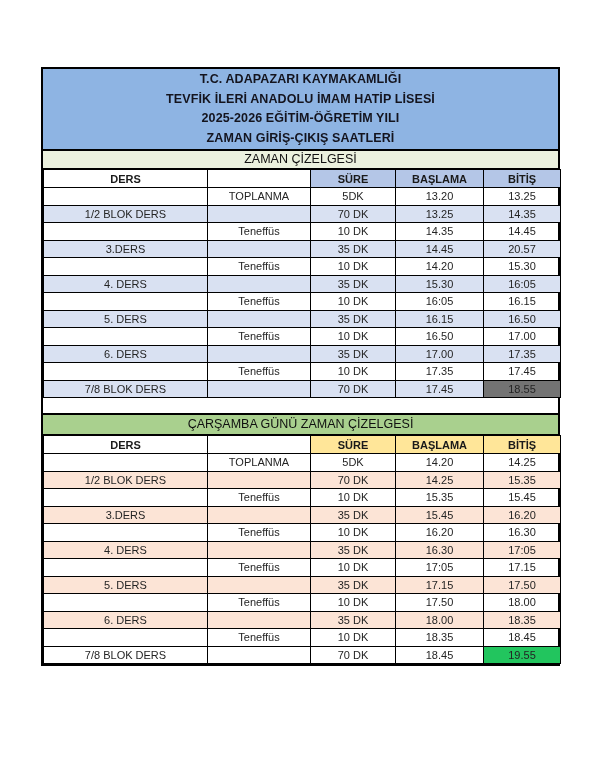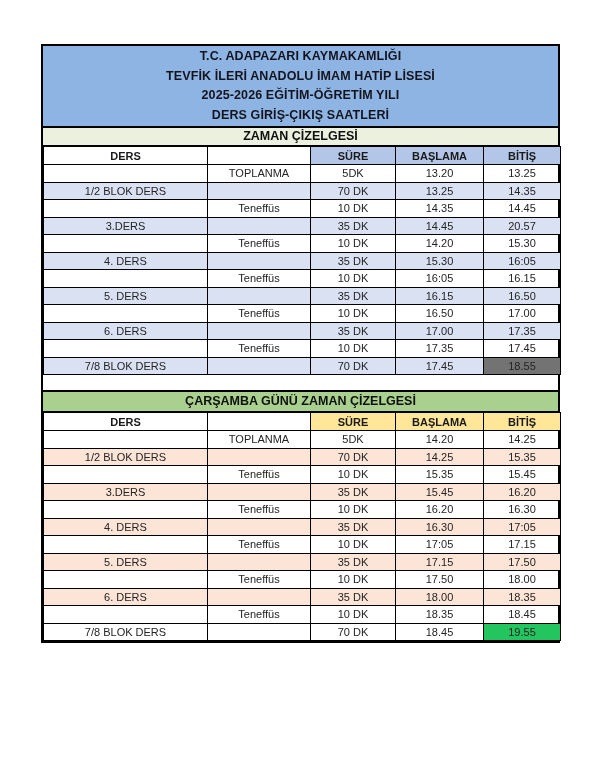--- a/index.html
+++ b/index.html
@@ -12,21 +12,21 @@
     width: 603px;
     height: 768px;
     background: #ffffff;
     font-family: "Liberation Sans", sans-serif;
     color: #1c1c1c;
     overflow: hidden;
   }
   .sheet {
     position: absolute;
     left: 41px;
-    top: 44px;
+    top: 67px;
     width: 519px;
     box-sizing: border-box;
     border: 2.5px solid #000000;
     background: #ffffff;
   }
   .title-block {
     height: 80px;
     display: flex;
     flex-direction: column;
     justify-content: center;
@@ -35,21 +35,21 @@
   }
   .title-line {
     font-size: 12.5px;
     font-weight: 700;
     line-height: 19.5px;
     color: #14141e;
     letter-spacing: 0.1px;
   }
   .section-bar {
     text-align: center;
-    font-weight: 700;
+    font-weight: 400;
     font-size: 12.5px;
     color: #101010;
   }
   .section-bar.zaman {
     line-height: 17px;
     height: 17px;
     border-bottom: 1.5px solid #000000;
   }
   .section-bar.carsamba {
     line-height: 19px;
@@ -93,21 +93,21 @@
 </head>
 <body>
 
 <div class="page">
   <div class="sheet">
 
     <div class="title-block" style="background: rgb(142, 180, 227);">
       <div class="title-line">T.C. ADAPAZARI KAYMAKAMLIĞI</div>
       <div class="title-line">TEVFİK İLERİ ANADOLU İMAM HATİP LİSESİ</div>
       <div class="title-line">2025-2026 EĞİTİM-ÖĞRETİM YILI</div>
-      <div class="title-line">DERS GİRİŞ-ÇIKIŞ SAATLERİ</div>
+      <div class="title-line">ZAMAN GİRİŞ-ÇIKIŞ SAATLERİ</div>
     </div>
 
     <div class="section-bar zaman" style="background: rgb(235, 241, 222);">ZAMAN ÇİZELGESİ</div>
 
     <table class="schedule">
       <colgroup>
         <col class="c-ders">
           <col class="c-act">
           <col class="c-sure">
           <col class="c-bas">

